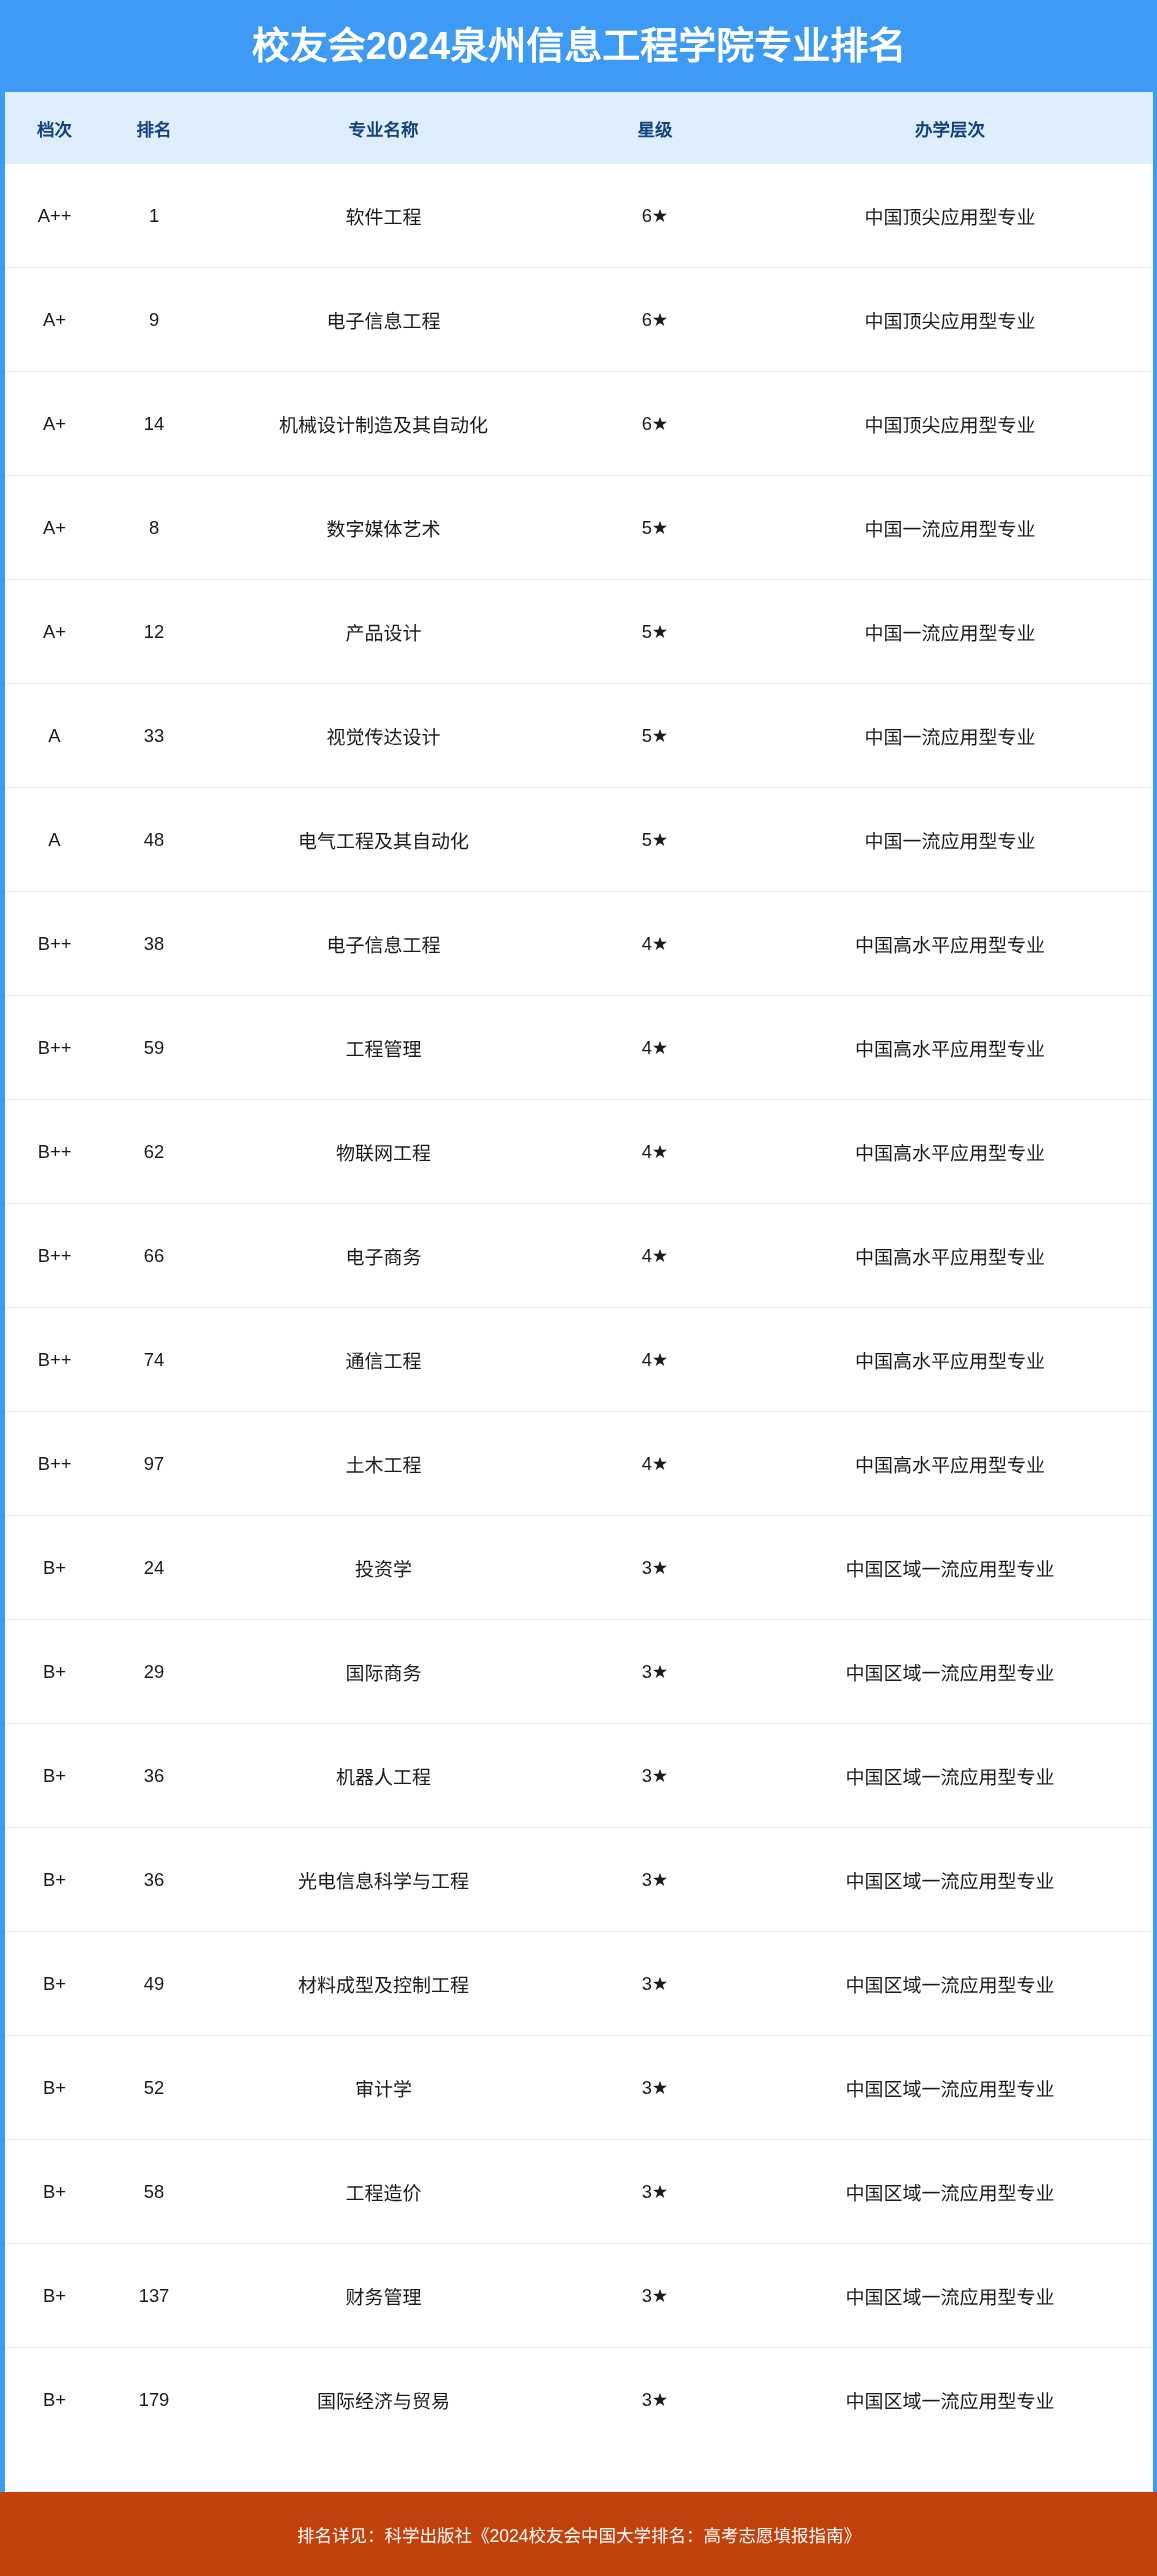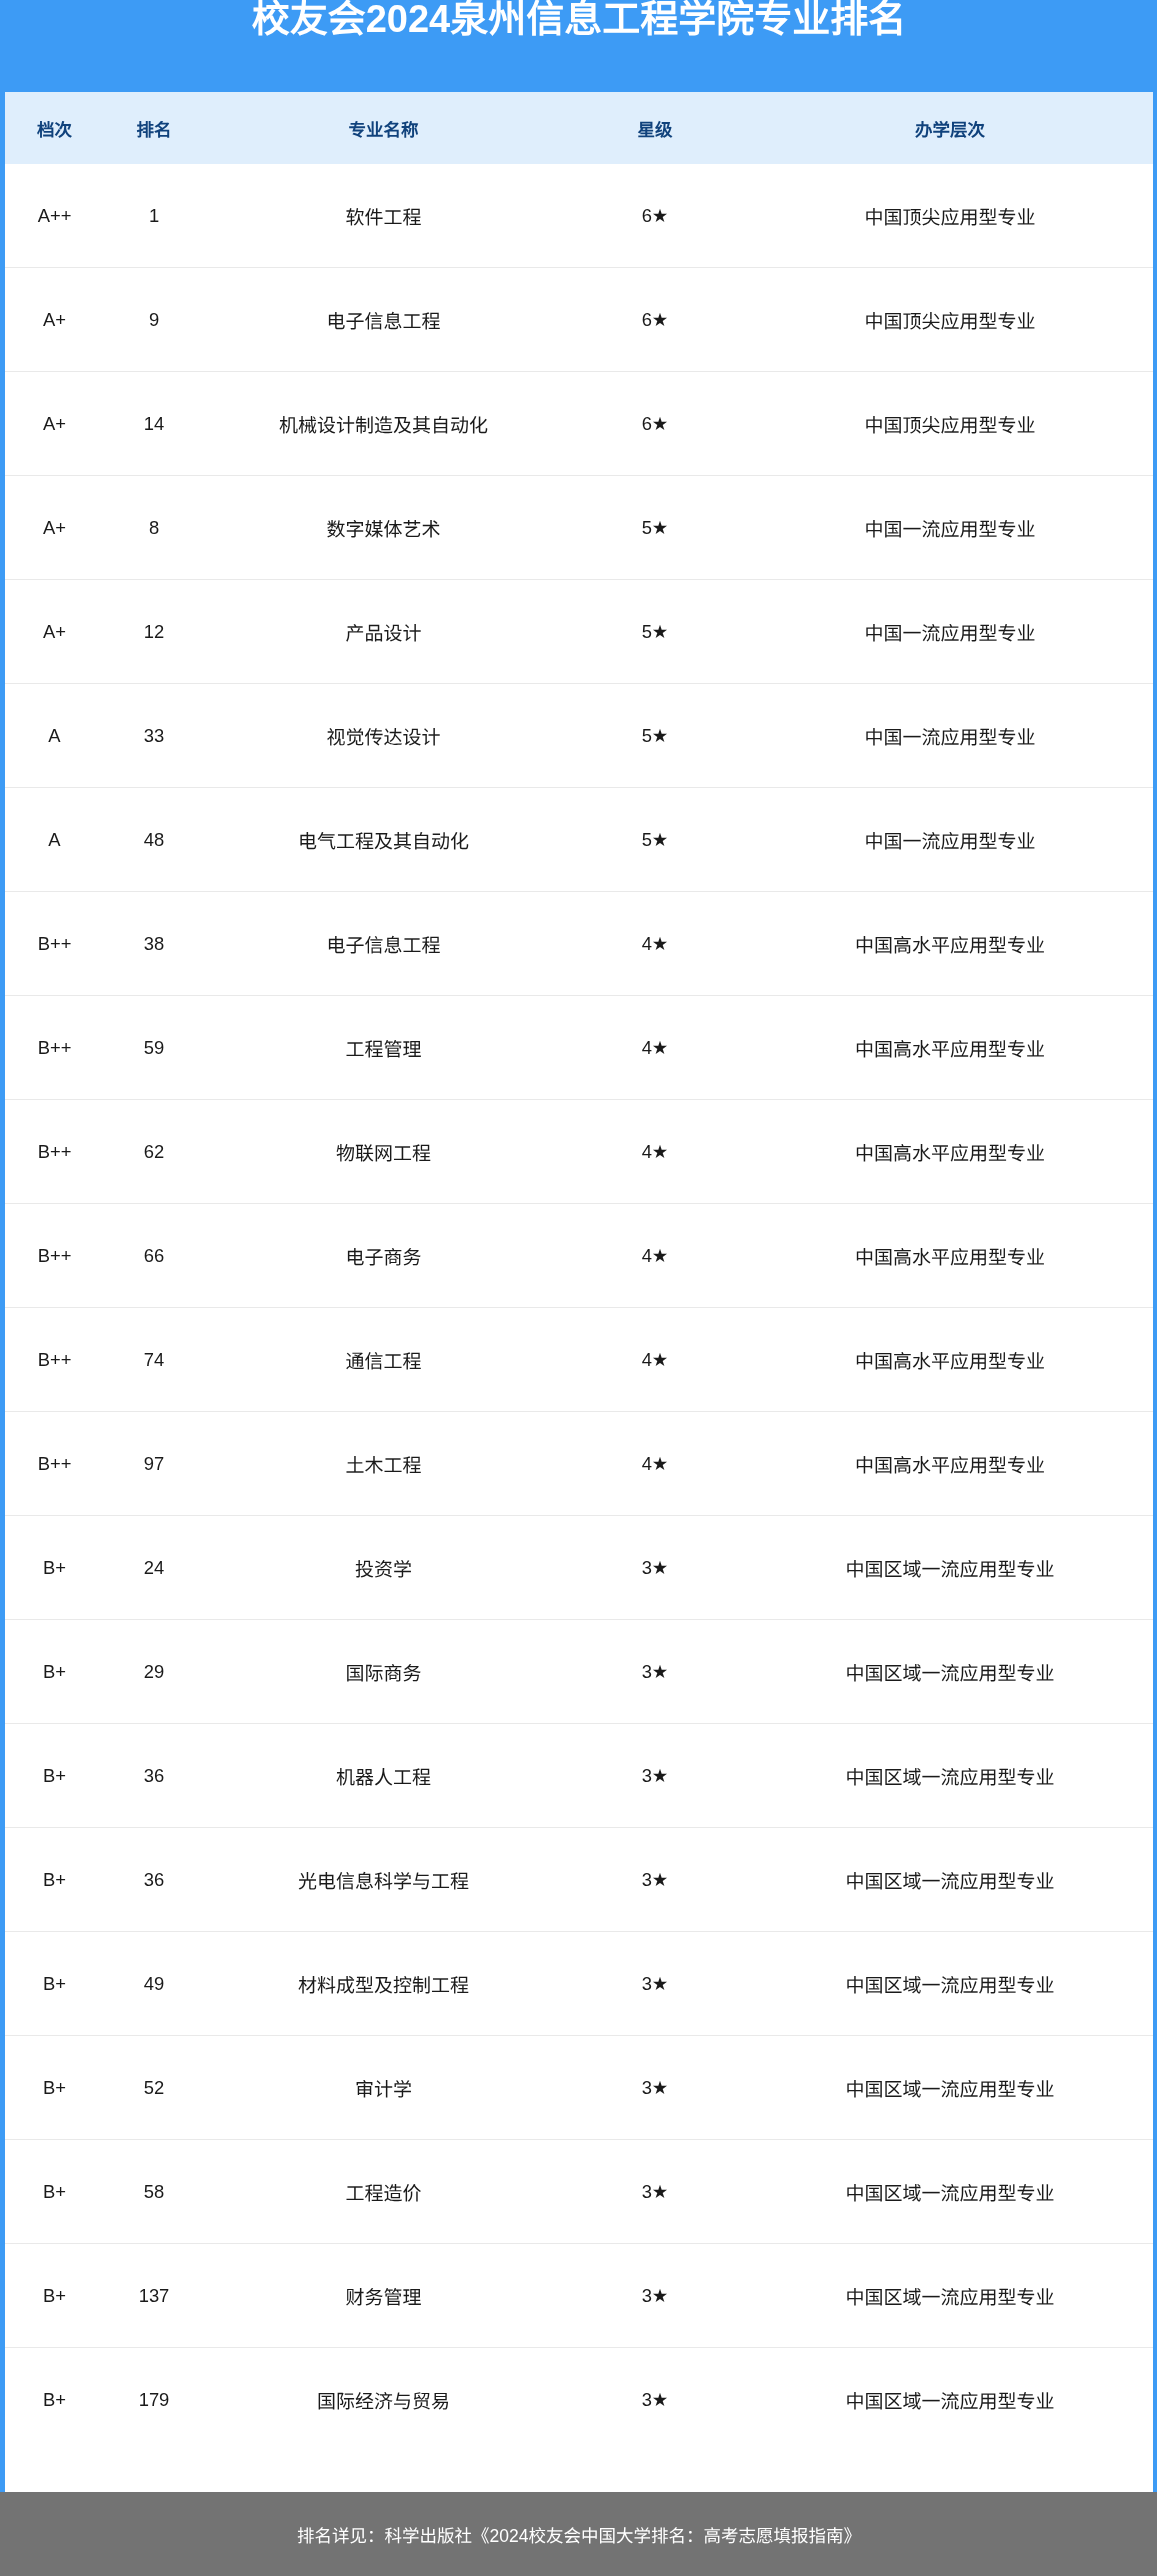--- a/index.html
+++ b/index.html
@@ -19,21 +19,21 @@
     background: #ffffff;
     position: relative;
     display: flex;
     flex-direction: column;
   }
   
   .title-banner {
     background: #3d9bf5;
     height: 92px;
     display: flex;
-    align-items: flex-start;
+    align-items: center;
     justify-content: center;
     flex: 0 0 auto;
   }
   .title-text {
     color: #ffffff;
     font-size: 38px;
     font-weight: bold;
     letter-spacing: 0px;
     line-height: 1;
     white-space: nowrap;
@@ -293,18 +293,18 @@
             <td class="cell-tier">B+</td>
             <td class="cell-rank">179</td>
             <td class="cell-major">国际经济与贸易</td>
             <td class="cell-star">3★</td>
             <td class="cell-level">中国区域一流应用型专业</td>
           </tr>
         </tbody>
     </table>
   </div>
 
-  <div class="footer-banner" style="background: #737373;">
+  <div class="footer-banner" style="background: #c2410c;">
     <div class="footer-text" style="color: rgb(255, 255, 255);">排名详见：科学出版社《2024校友会中国大学排名：高考志愿填报指南》</div>
   </div>
 
 </div>
 
 
 </body></html>

